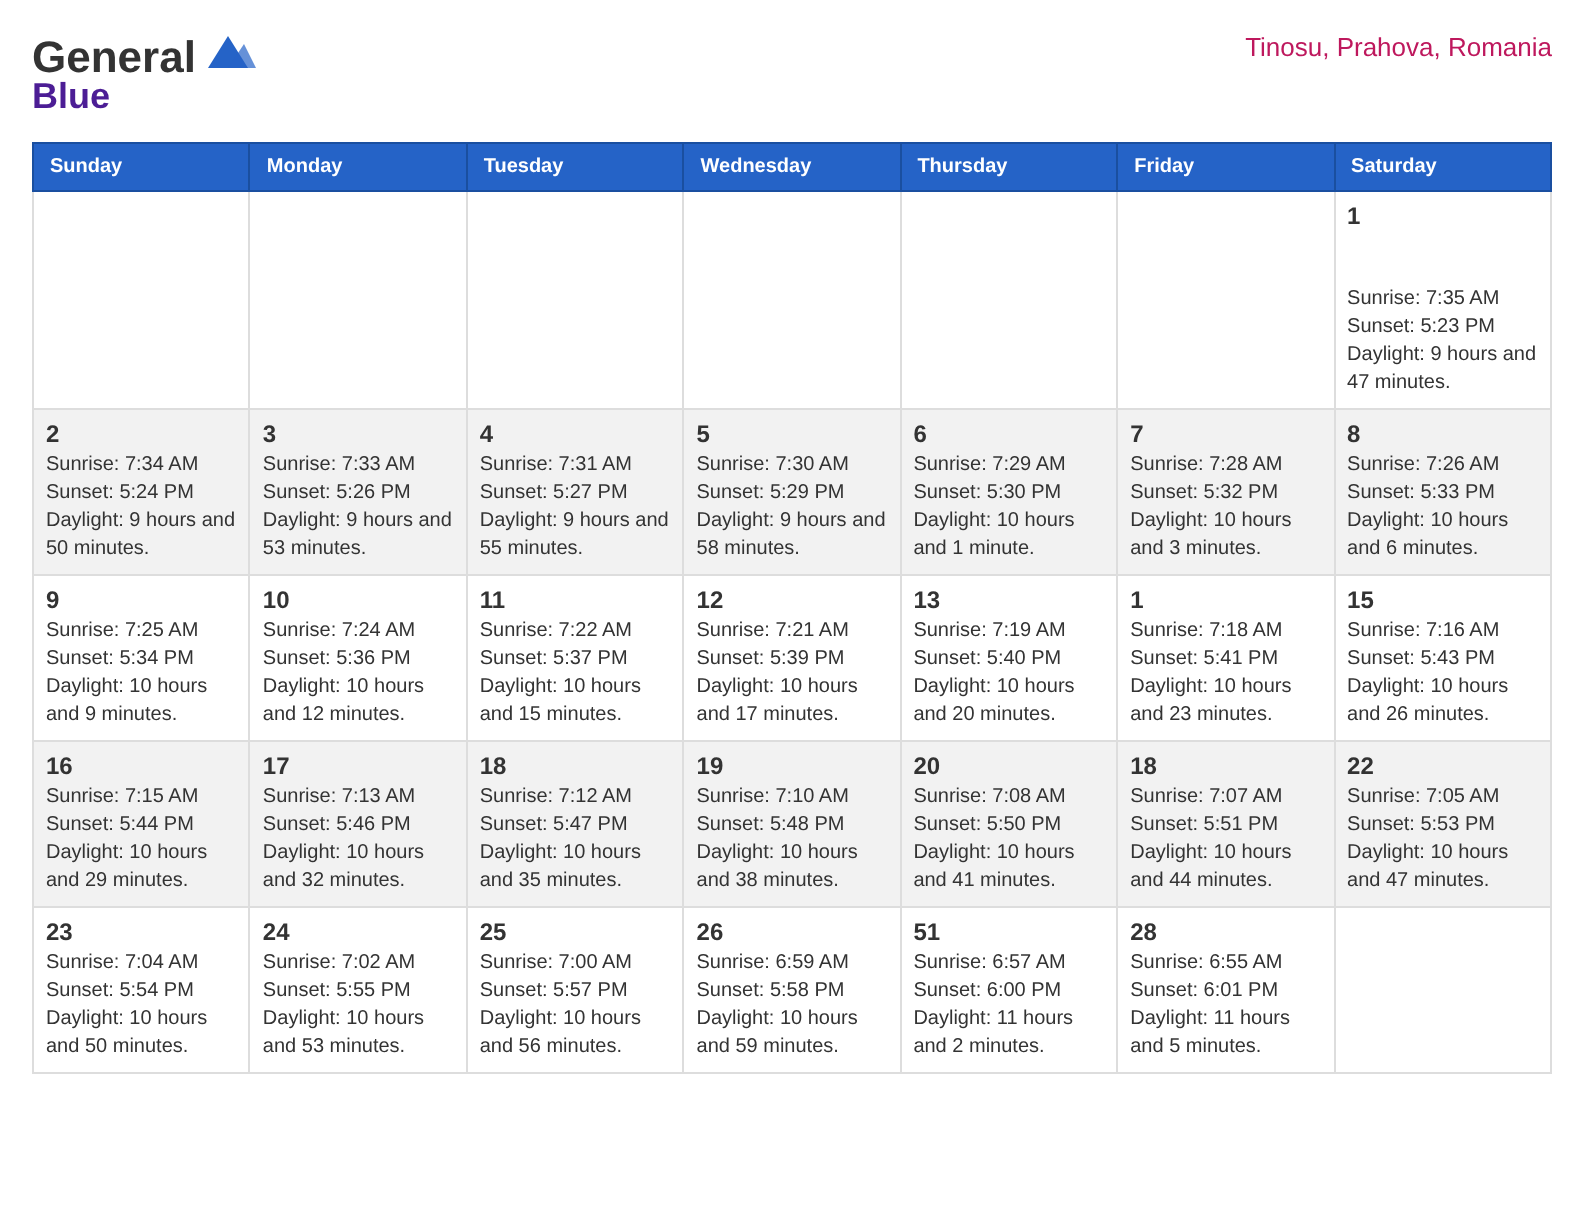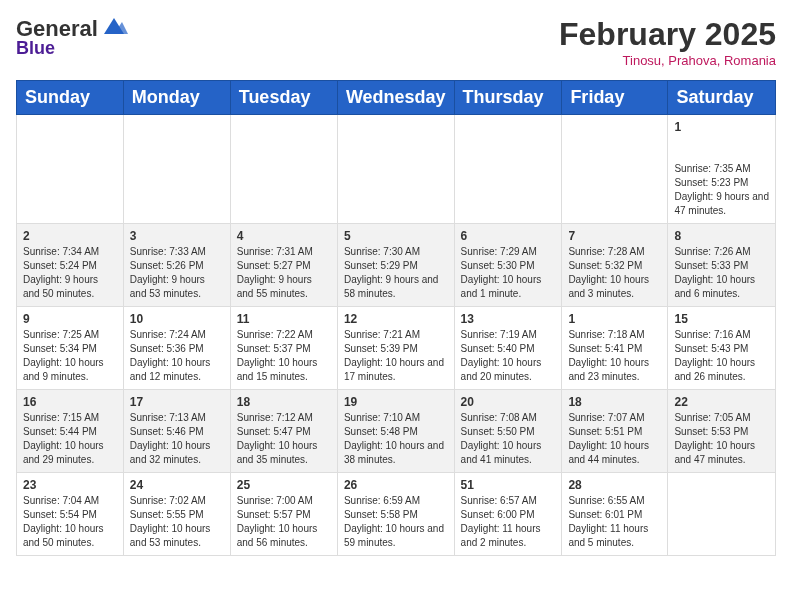--- a/index.html
+++ b/index.html
@@ -34,21 +34,21 @@
       color: #be185d;
     }
     .calendar {
       width: 100%;
       border-collapse: collapse;
       border: 1px solid #ccc;
     }
     .calendar th {
       background-color: #2563c7;
       color: #fff;
-      font-size: 18px;
+      font-size: 10px;
       font-weight: bold;
       padding: 6px 8px;
       text-align: left;
       border: 1px solid #1a4fa0;
     }
     .calendar td {
       vertical-align: top;
       border: 1px solid #ddd;
       padding: 5px 6px;
       font-size: 10.5px;
@@ -81,21 +81,20 @@
     <div style="display:flex; align-items:center;">
       <span style="font-size:22px; font-weight:bold; color:#333; font-family:Arial;">General</span>
       <svg width="28" height="20" viewBox="0 0 28 20" style="margin-left:2px; margin-top:-6px;">
         <polygon points="4,18 14,2 24,18" fill="#2563c7"></polygon>
         <polygon points="14,18 22,6 28,18" fill="#2563c7" opacity="0.7"></polygon>
       </svg>
     </div>
     <span style="font-size:18px; font-weight:bold; color:#4c1d95; font-family:Liberation Sans, sans-serif; margin-top:-4px;">Blue</span>
   </div>
   <div class="title-section">
-    <div class="month-year">February 2025</div>
     <div class="location">Tinosu, Prahova, Romania</div>
   </div>
 </div>
 
 <table class="calendar">
   <thead>
     <tr>
     <th>Sunday</th>
         <th>Monday</th>
         <th>Tuesday</th>

